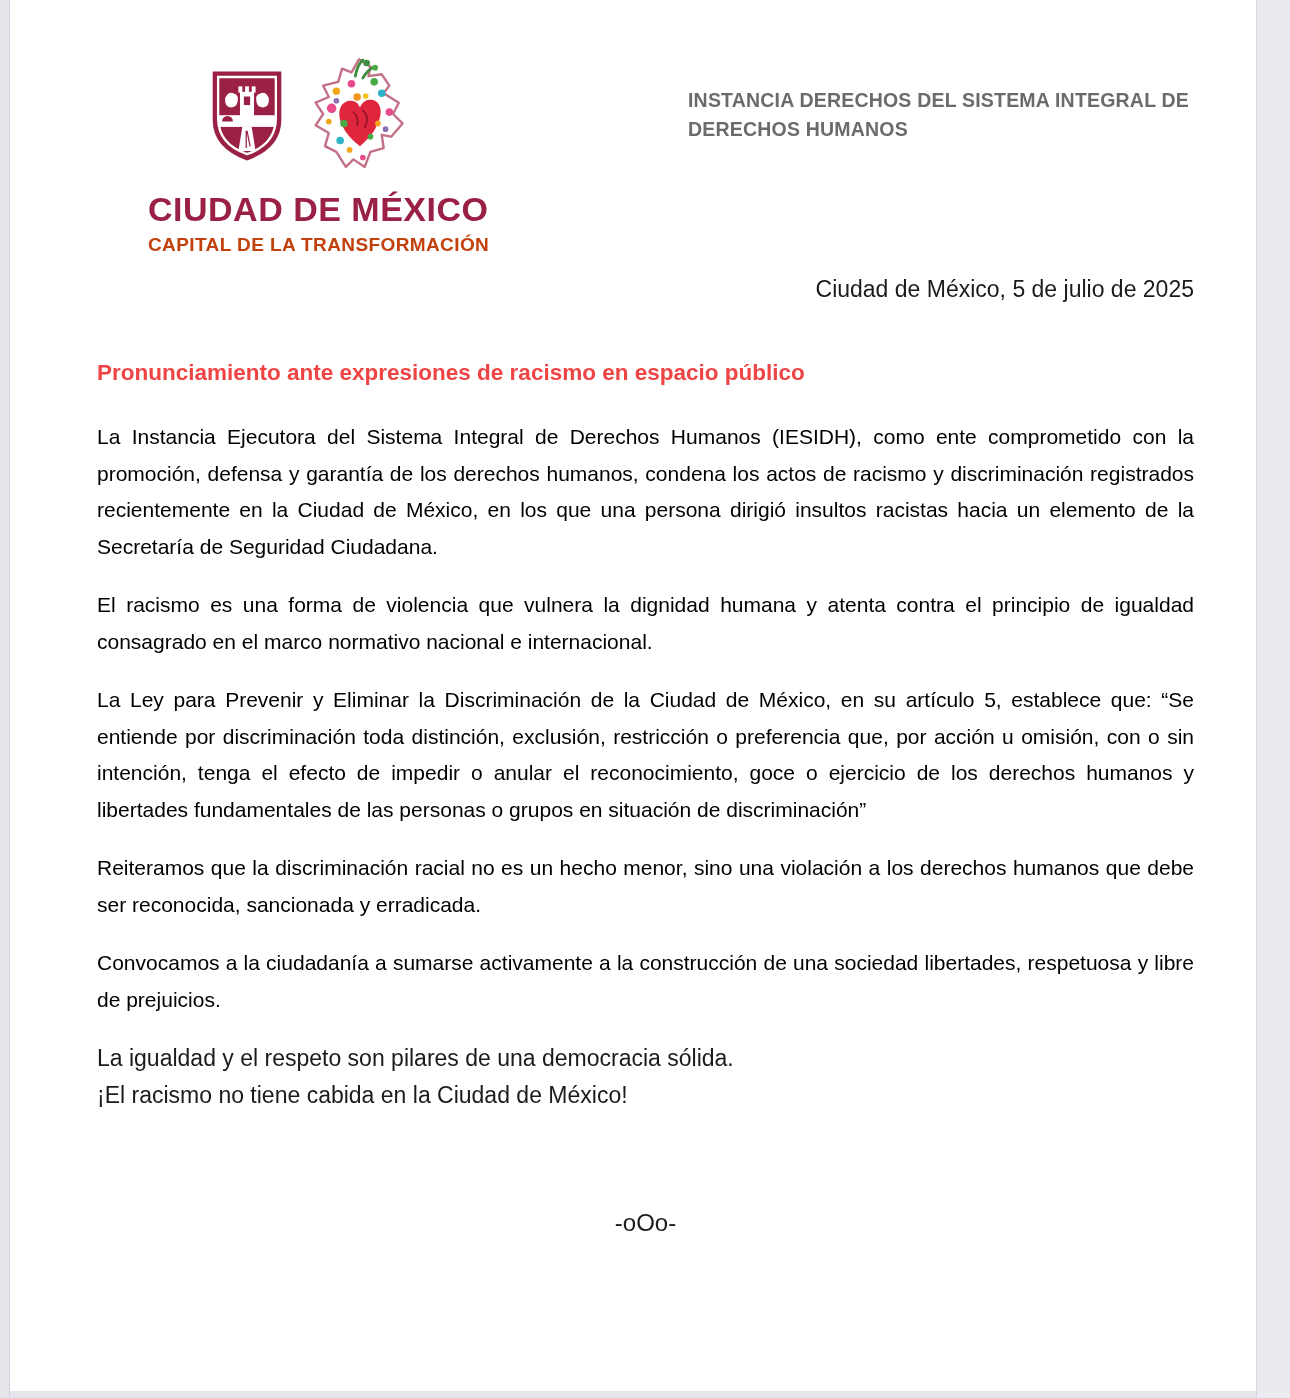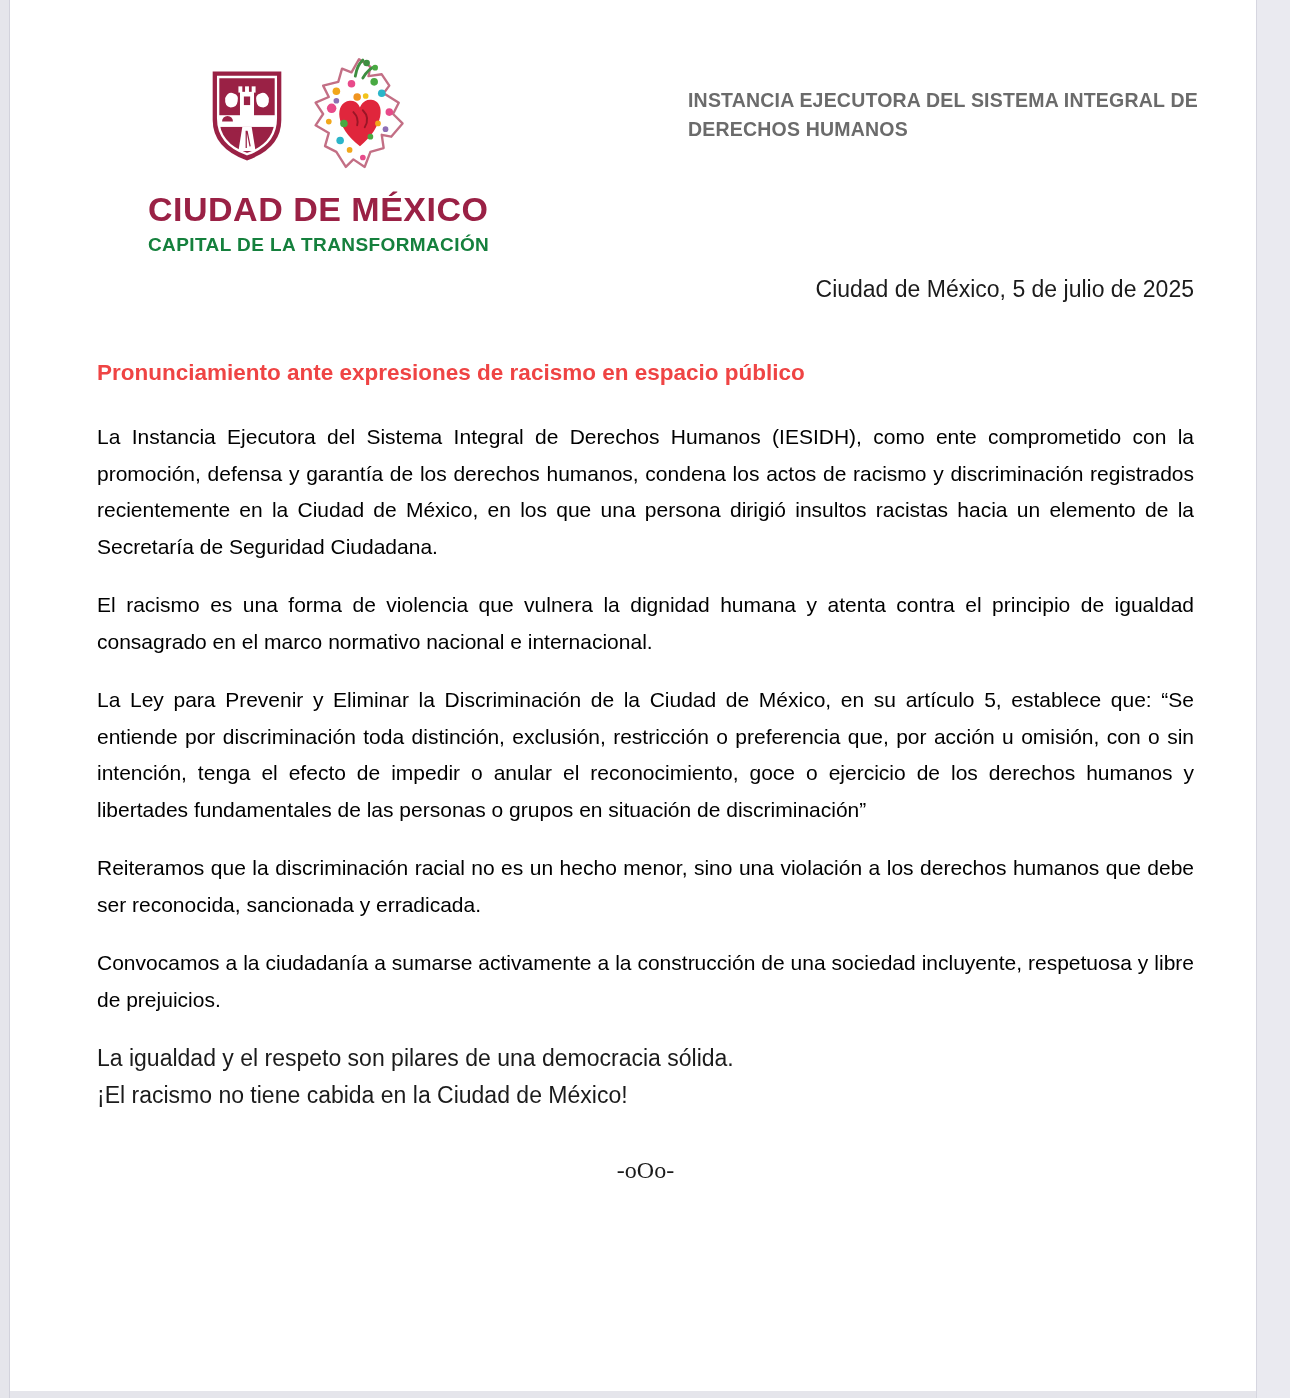--- a/index.html
+++ b/index.html
@@ -36,21 +36,21 @@
   .logos { display: flex; align-items: flex-start; gap: 22px; padding-left: 60px; height: 128px; }
   .shield-icon { margin-top: 16px; }
   .brand-title {
     margin-top: 10px;
     font-size: 34px; font-weight: 700; letter-spacing: 0.5px;
     color: #9a2145; white-space: nowrap;
   }
   .brand-subtitle {
     margin-top: 5px;
     font-size: 19px; font-weight: 700; letter-spacing: 0.4px;
-    color: #15803d; white-space: nowrap;
+    color: #c2410c; white-space: nowrap;
   }
 
   
   .org {
     position: absolute; left: 678px; top: 86px; width: 520px;
     font-size: 19.5px; font-weight: 700; color: #6b6b6b;
     line-height: 29px; letter-spacing: 0.2px;
   }
 
   
@@ -69,23 +69,23 @@
   }
   .docbody p {
     font-size: 21px; line-height: 36.5px;
     text-align: justify;
     margin-bottom: 22px;
     color: #000000;
   }
   .closing { margin-top: 10px; }
   .closing-line { font-size: 23px; line-height: 36.5px; color: #1b1b1b; }
   .end-mark {
-    margin-top: 44px;
+    margin-top: 96px;
     text-align: center;
-    font-size: 24px; color: #1b1b1b; font-family: Liberation Serif, serif;
+    font-size: 24px; color: #1b1b1b;
   }
 </style>
 </head>
 <body>
 
 <div class="edge-left"></div>
 <div class="edge-right"></div>
 <div class="edge-bottom"></div>
 
 <div class="page">
@@ -148,34 +148,34 @@
           <circle cx="82" cy="80" r="3" fill="#8e6fb5"></circle>
           <circle cx="30" cy="50" r="3" fill="#8e6fb5"></circle>
         </svg>
       </span>
     </div>
     <div class="brand-title">CIUDAD DE MÉXICO</div>
     <div class="brand-subtitle">CAPITAL DE LA TRANSFORMACIÓN</div>
   </div>
 
   <div class="org">
-    <div>INSTANCIA EJECUTORA DEL SISTEMA INTEGRAL DE</div>
+    <div>INSTANCIA DERECHOS DEL SISTEMA INTEGRAL DE</div>
     <div>DERECHOS HUMANOS</div>
   </div>
 
   <div class="dateline">Ciudad de México, 5 de julio de 2025</div>
 
   <div class="docbody">
     <div class="doc-title">Pronunciamiento ante expresiones de racismo en espacio público</div>
 
     <p>La Instancia Ejecutora del Sistema Integral de Derechos Humanos (IESIDH), como ente comprometido con la promoción, defensa y garantía de los derechos humanos, condena los actos de racismo y discriminación registrados recientemente en la Ciudad de México, en los que una persona dirigió insultos racistas hacia un elemento de la Secretaría de Seguridad Ciudadana.</p>
     <p>El racismo es una forma de violencia que vulnera la dignidad humana y atenta contra el principio de igualdad consagrado en el marco normativo nacional e internacional.</p>
     <p>La Ley para Prevenir y Eliminar la Discriminación de la Ciudad de México, en su artículo 5, establece que: “Se entiende por discriminación toda distinción, exclusión, restricción o preferencia que, por acción u omisión, con o sin intención, tenga el efecto de impedir o anular el reconocimiento, goce o ejercicio de los derechos humanos y libertades fundamentales de las personas o grupos en situación de discriminación”</p>
     <p>Reiteramos que la discriminación racial no es un hecho menor, sino una violación a los derechos humanos que debe ser reconocida, sancionada y erradicada.</p>
-    <p>Convocamos a la ciudadanía a sumarse activamente a la construcción de una sociedad incluyente, respetuosa y libre de prejuicios.</p>
+    <p>Convocamos a la ciudadanía a sumarse activamente a la construcción de una sociedad libertades, respetuosa y libre de prejuicios.</p>
 
     <div class="closing">
       <div class="closing-line">La igualdad y el respeto son pilares de una democracia sólida.</div>
       <div class="closing-line">¡El racismo no tiene cabida en la Ciudad de México!</div>
     </div>
 
     <div class="end-mark">-oOo-</div>
   </div>
 
 </div>

